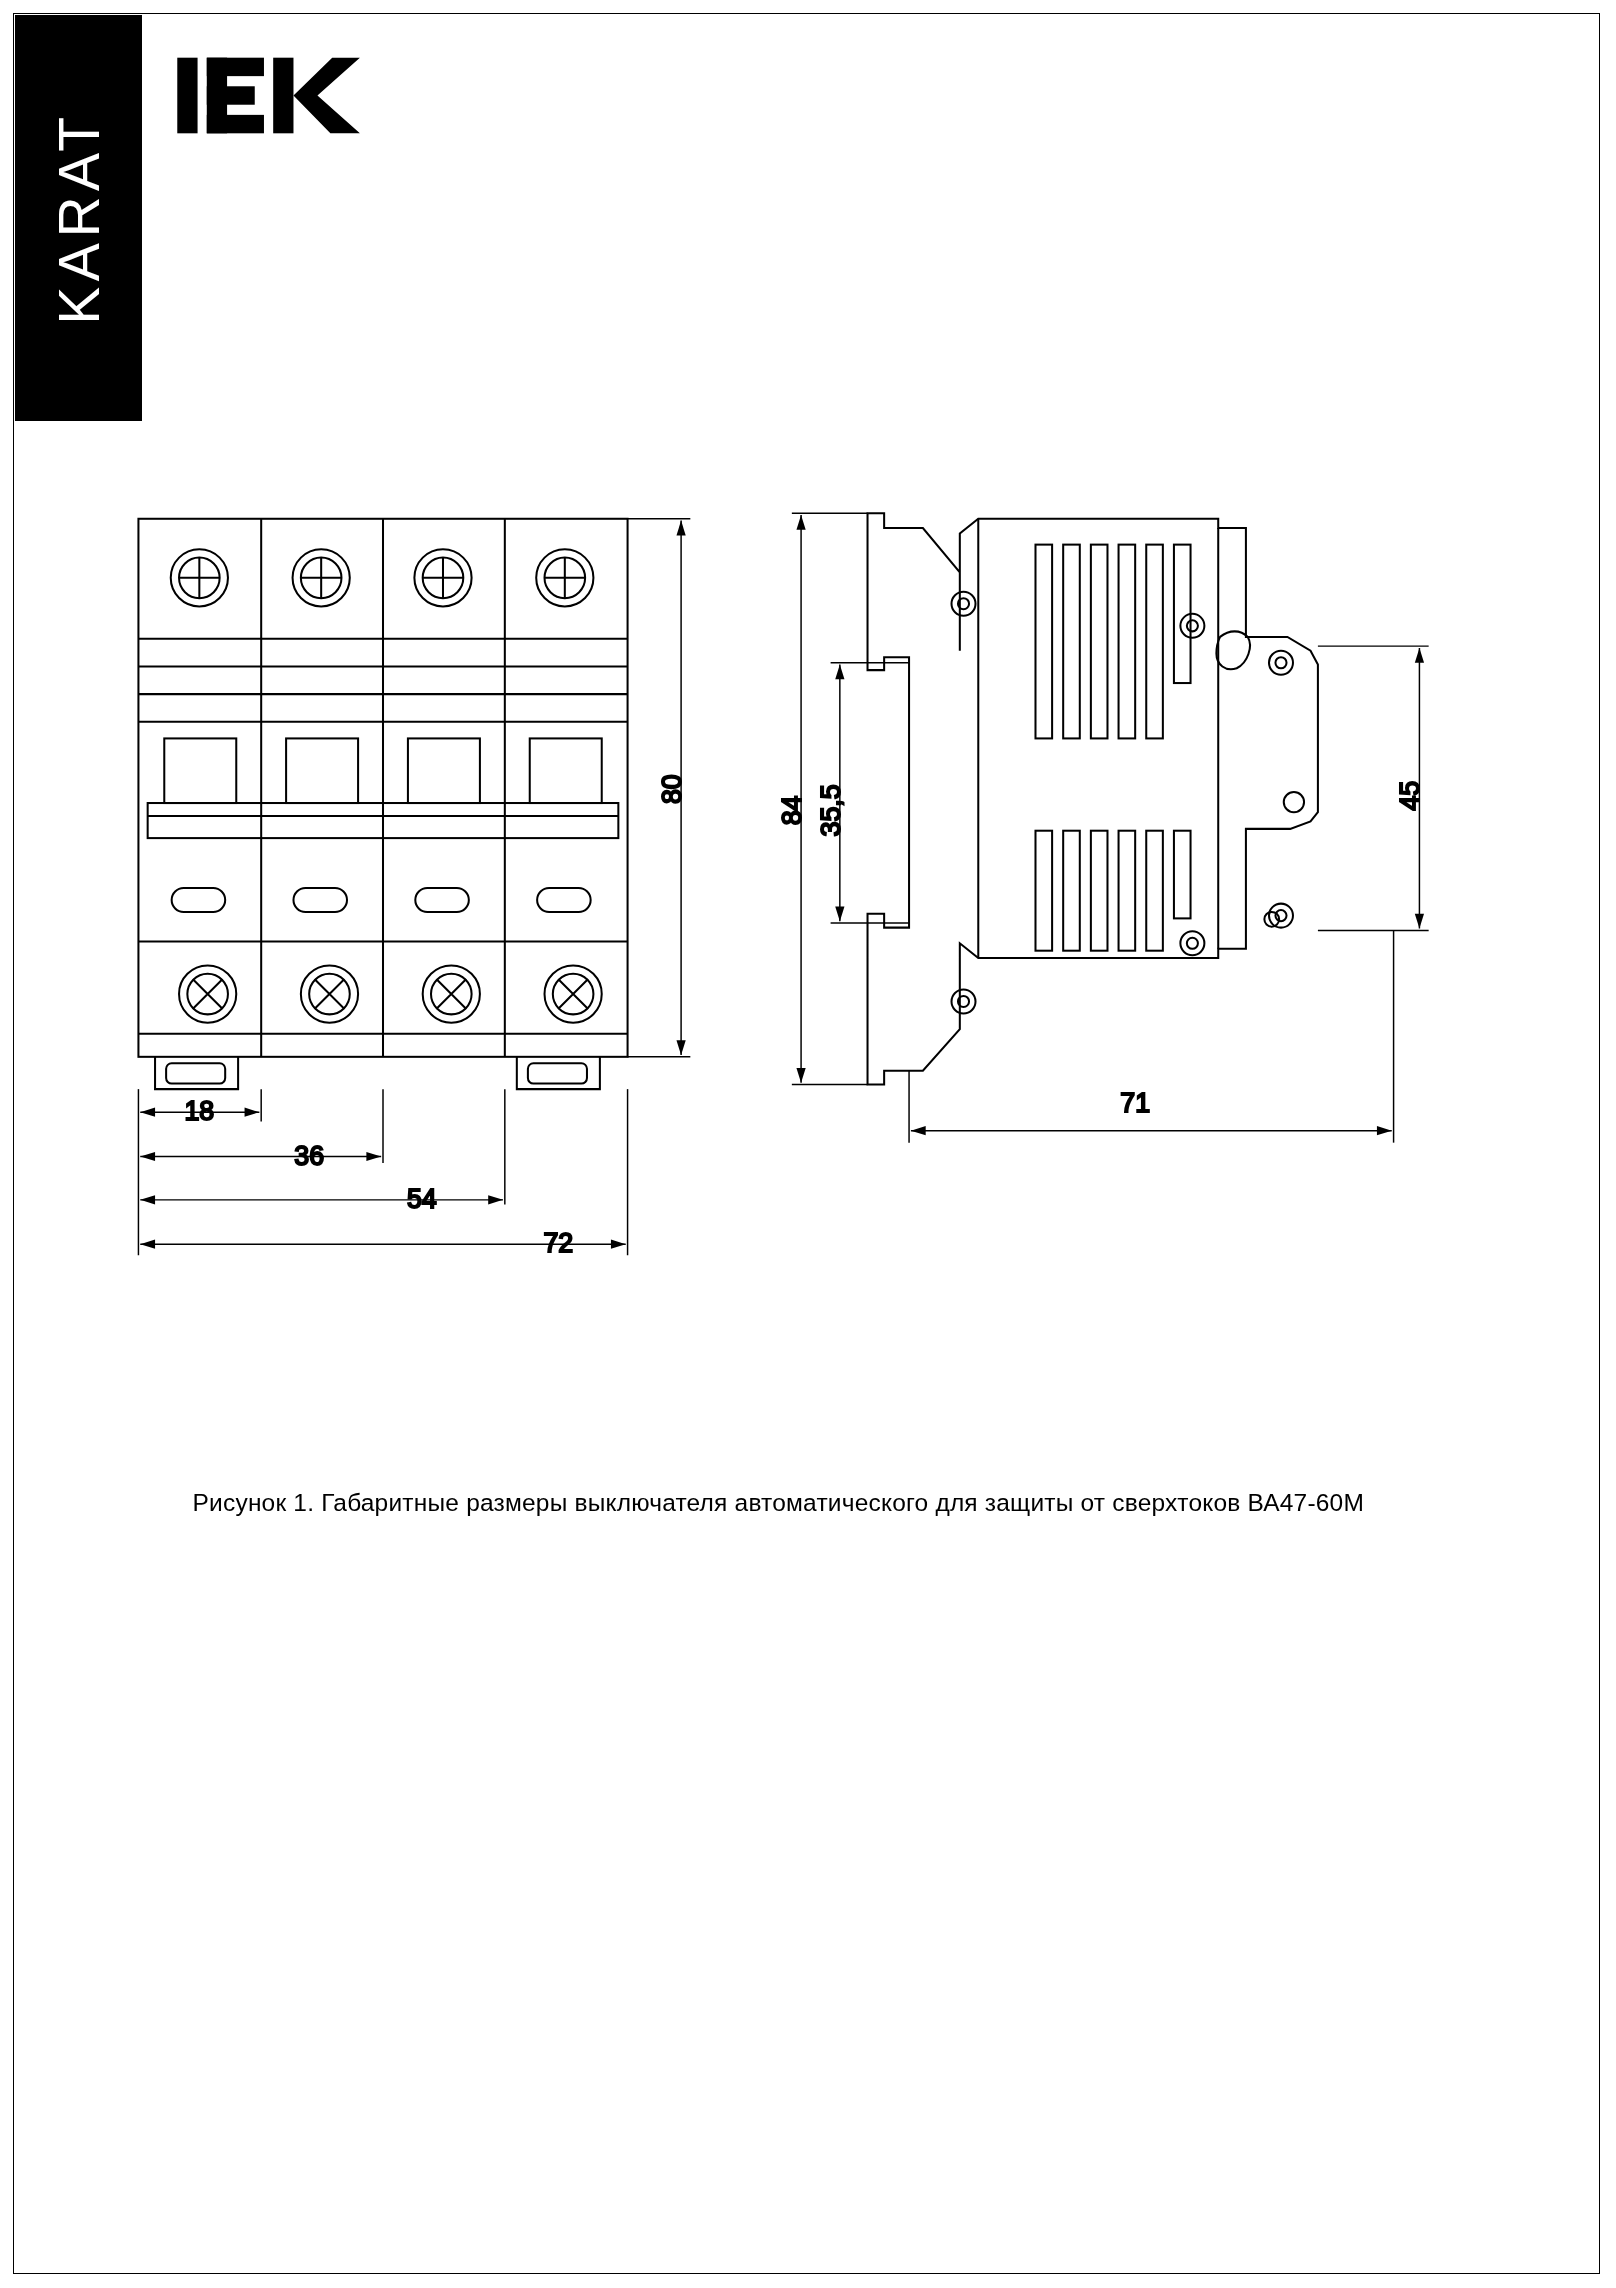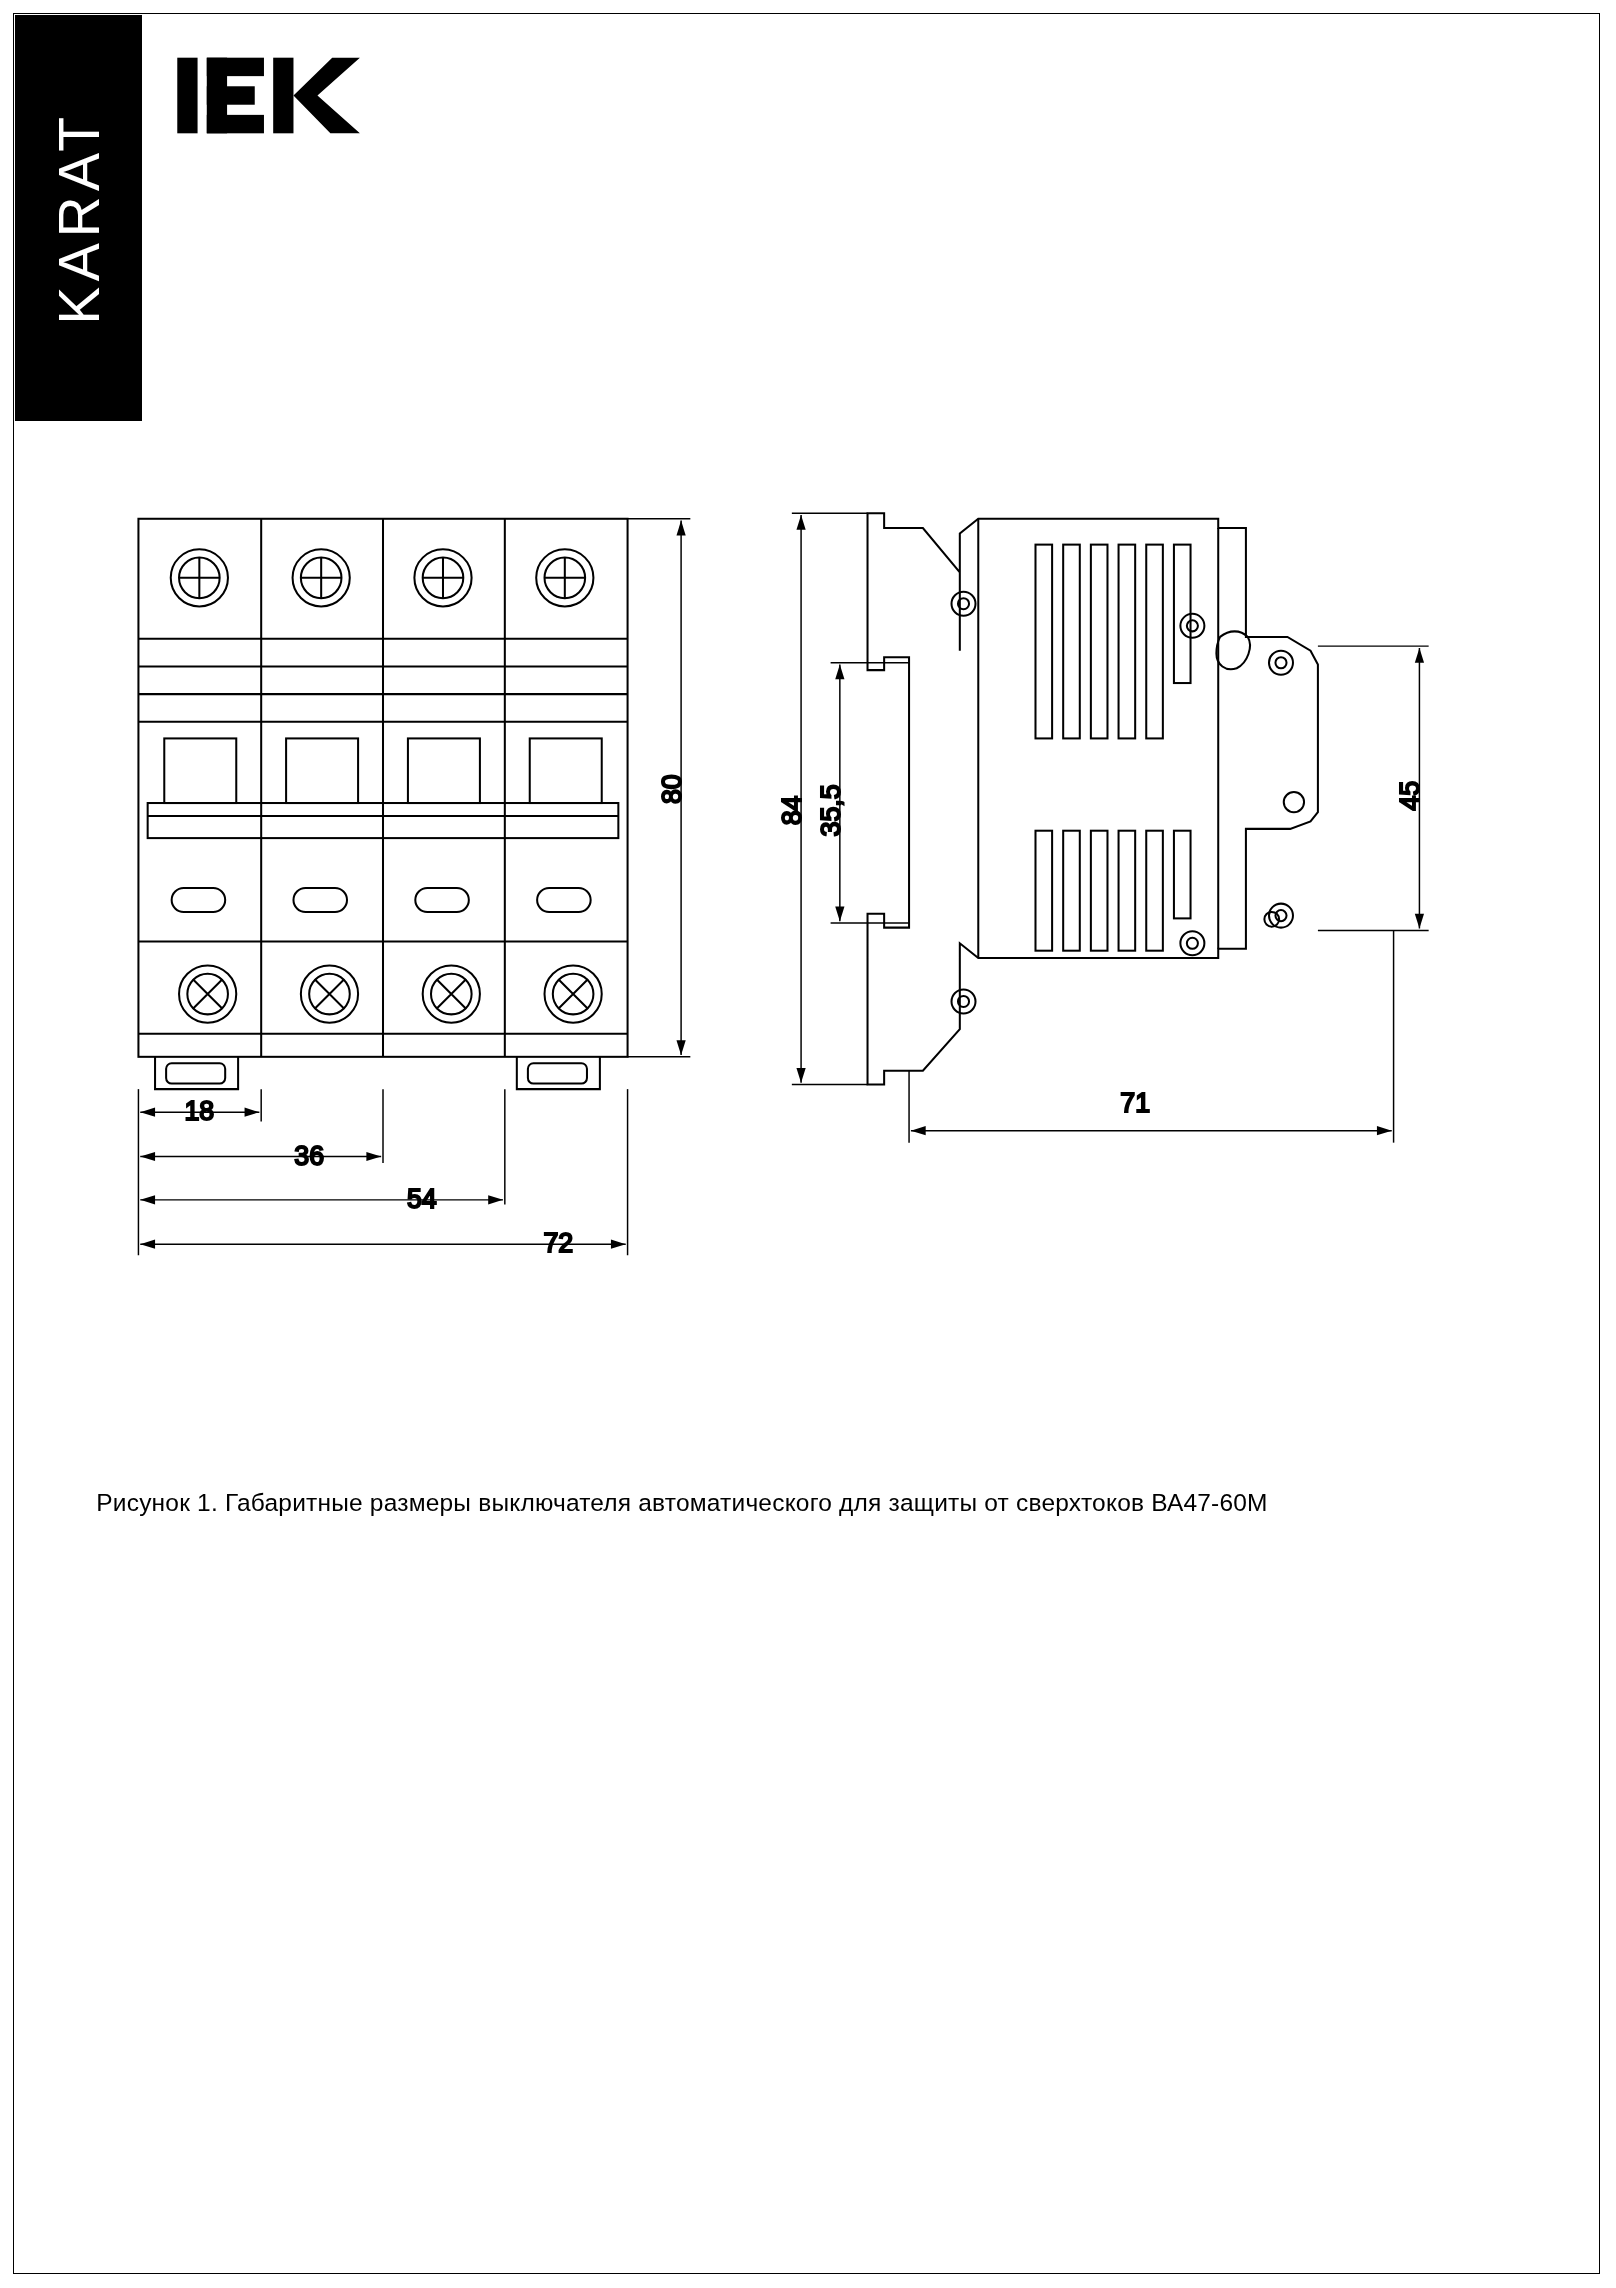--- a/index.html
+++ b/index.html
@@ -73,21 +73,21 @@
     height: 2289px;
     pointer-events: none;
   }
 
   
   #caption {
     position: absolute;
     left: 0;
     top: 1489px;
     width: 1364px;
-    text-align: center;
+    text-align: right;
     font-size: 24.5px;
     font-family: "Liberation Sans", sans-serif;
     letter-spacing: 0.2px;
     color: #000;
   }
 
   .dimtext {
     font-family: "Liberation Sans", sans-serif;
     font-size: 29px;
     fill: #000;

